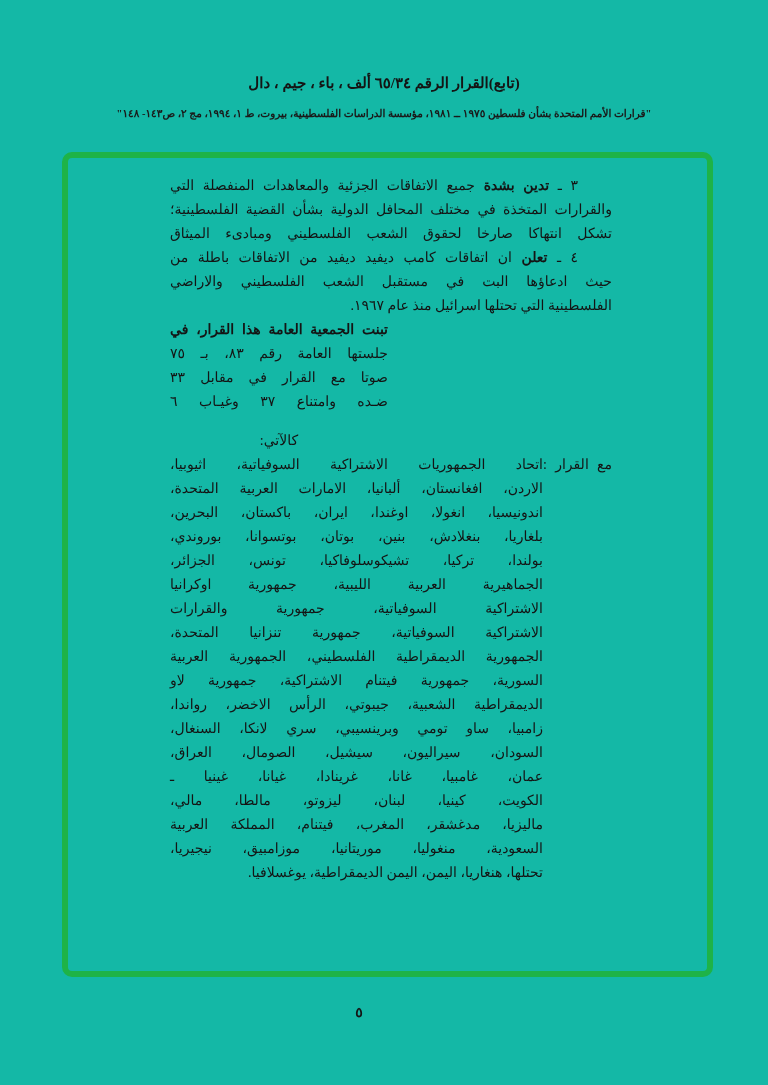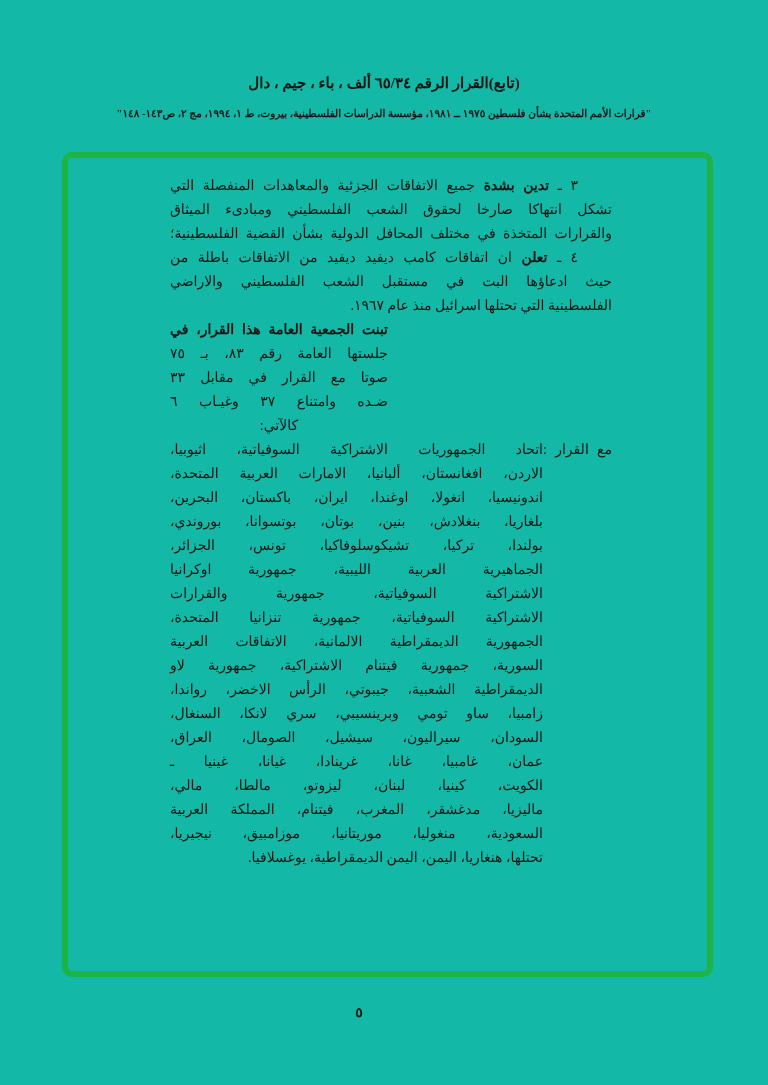--- a/index.html
+++ b/index.html
@@ -30,21 +30,21 @@
     direction:rtl; font-size:14px; line-height:24px;
   }
   .para { margin:0; padding:0; }
   .ln { text-align:justify; text-align-last:justify; white-space:normal; }
   .ln.first { text-indent:34px; }
   .ln.endline { text-align:center; text-align-last:right; }
   .lead-b { font-weight:bold; }
   
   .adoption { width:218px; margin-left:0; margin-right:auto; }
   .adoption div.ln:first-of-type { font-weight:bold; }
-  .adoption .ln.endline { text-align:center; text-align-last:center; }
+  .adoption .ln.endline { text-align:center; text-align-last:center;margin-top:15px; }
   
   .vote { display:flex; }
   .vote-label { width:69px; flex:0 0 69px; text-align:justify; text-align-last:justify; }
   .vote-list { width:373px; flex:0 0 373px; }
   
   .pageno {
     position:absolute; top:1004px; left:347px; width:24px;
     text-align:center; font-size:14px; font-weight:bold;
   }
 </style>
@@ -61,22 +61,22 @@
   <div class="textblock">
 
     <div class="para">
       <div class="ln first">
         <span>٣ ـ</span>
         <span class="lead-b">تدين بشدة</span>
         <span>جميع الاتفاقات الجزئية والمعاهدات المنفصلة التي</span>
       </div>
       <div>
 
-      <div class="ln">تشكل انتهاكا صارخا لحقوق الشعب الفلسطيني ومبادىء الميثاق</div>
-          <div class="ln">والقرارات المتخذة في مختلف المحافل الدولية بشأن القضية الفلسطينية؛</div>
+      <div class="ln">والقرارات المتخذة في مختلف المحافل الدولية بشأن القضية الفلسطينية؛</div>
+          <div class="ln">تشكل انتهاكا صارخا لحقوق الشعب الفلسطيني ومبادىء الميثاق</div>
         </div>
     </div>
 
     <div class="para">
       <div class="ln first">
         <span>٤ ـ</span>
         <span class="lead-b">تعلن</span>
         <span>ان اتفاقات كامب ديفيد ديفيد من الاتفاقات باطلة من</span>
       </div>
       <div>
@@ -103,21 +103,21 @@
         <div>
 
         <div class="ln">اتحاد الجمهوريات الاشتراكية السوفياتية، اثيوبيا،</div>
             <div class="ln">الاردن، افغانستان، ألبانيا، الامارات العربية المتحدة،</div>
             <div class="ln">اندونيسيا، انغولا، اوغندا، ايران، باكستان، البحرين،</div>
             <div class="ln">بلغاريا، بنغلادش، بنين، بوتان، بوتسوانا، بوروندي،</div>
             <div class="ln">بولندا، تركيا، تشيكوسلوفاكيا، تونس، الجزائر،</div>
             <div class="ln">الجماهيرية العربية الليبية، جمهورية اوكرانيا</div>
             <div class="ln">الاشتراكية السوفياتية، جمهورية والقرارات</div>
             <div class="ln">الاشتراكية السوفياتية، جمهورية تنزانيا المتحدة،</div>
-            <div class="ln">الجمهورية الديمقراطية الالمانية، الاتفاقات العربية</div>
+            <div class="ln">الجمهورية الديمقراطية الفلسطيني، الجمهورية العربية</div>
             <div class="ln">السورية، جمهورية فيتنام الاشتراكية، جمهورية لاو</div>
             <div class="ln">الديمقراطية الشعبية، جيبوتي، الرأس الاخضر، رواندا،</div>
             <div class="ln">زامبيا، ساو تومي وبرينسيبي، سري لانكا، السنغال،</div>
             <div class="ln">السودان، سيراليون، سيشيل، الصومال، العراق،</div>
             <div class="ln">عمان، غامبيا، غانا، غرينادا، غيانا، غينيا ـ</div>
             <div class="ln">الكويت، كينيا، لبنان، ليزوتو، مالطا، مالي،</div>
             <div class="ln">ماليزيا، مدغشقر، المغرب، فيتنام، المملكة العربية</div>
             <div class="ln">السعودية، منغوليا، موريتانيا، موزامبيق، نيجيريا،</div>
           </div>
         <div class="ln endline">تحتلها، هنغاريا، اليمن، اليمن الديمقراطية، يوغسلافيا.</div>

